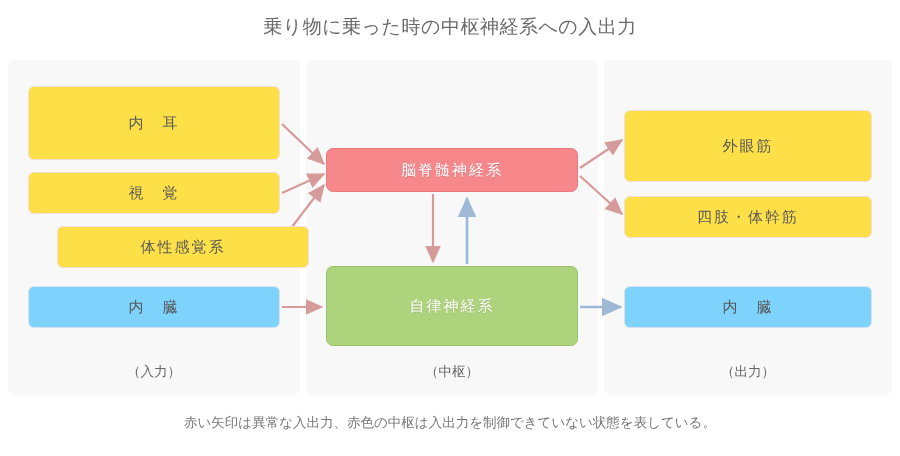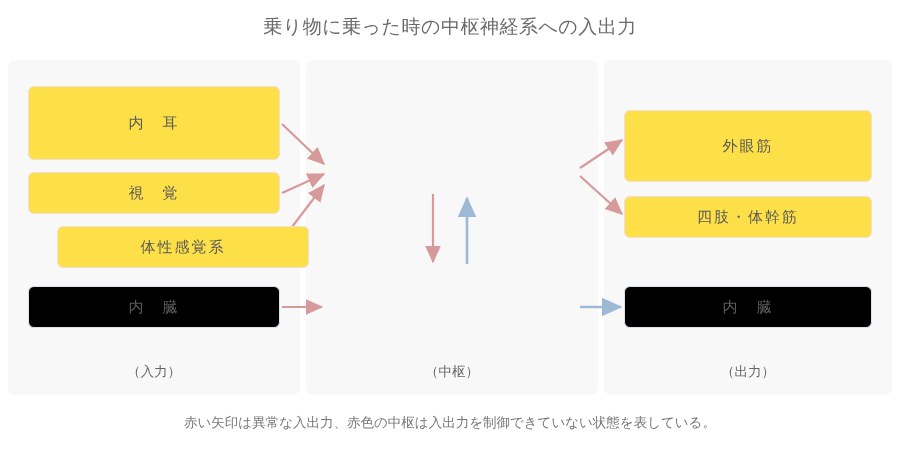--- a/index.html
+++ b/index.html
@@ -42,21 +42,21 @@
     font-size:15px;
     letter-spacing:2px;
     text-align:center;
   }
   .node-pink{
     background:#fde047;
     border:1px solid #f0ded8;
     color:#5a5a5a;
   }
   .node-blue{
-    background:#000000;
+    background:#7dd3fc;
     border:1px solid #d9e2ee;
     color:#5a5a5a;
   }
   .node-red{
     background:#f6888c;
     border:1px solid #e9797d;
     color:#ffffff;
     border-radius:7px;
     letter-spacing:2px;
     text-shadow:0 1px 1px rgba(0,0,0,.12);
@@ -135,20 +135,22 @@
       <path d="M467,264 L467,198"></path>
       <path d="M580,307 L621,307"></path>
     </g>
   </svg>
 
   <div class="node node-pink" id="node-inner-ear">内　耳</div>
   <div class="node node-pink" id="node-vision">視　覚</div>
   <div class="node node-pink" id="node-somatosensory">体性感覚系</div>
   <div class="node node-blue" id="node-viscera-in">内　臓</div>
 
+  <div class="node node-red" id="node-cerebrospinal">脳脊髄神経系</div>
+  <div class="node node-green" id="node-autonomic">自律神経系</div>
 
   <div class="node node-pink" id="node-limb-trunk">四肢・体幹筋</div>
   <div class="node node-pink" id="node-extraocular">外眼筋</div>
   <div class="node node-blue" id="node-viscera-out">内　臓</div>
 
   <div class="caption">赤い矢印は異常な入出力、赤色の中枢は入出力を制御できていない状態を表している。</div>
 
 </div>
 
 </body></html>

